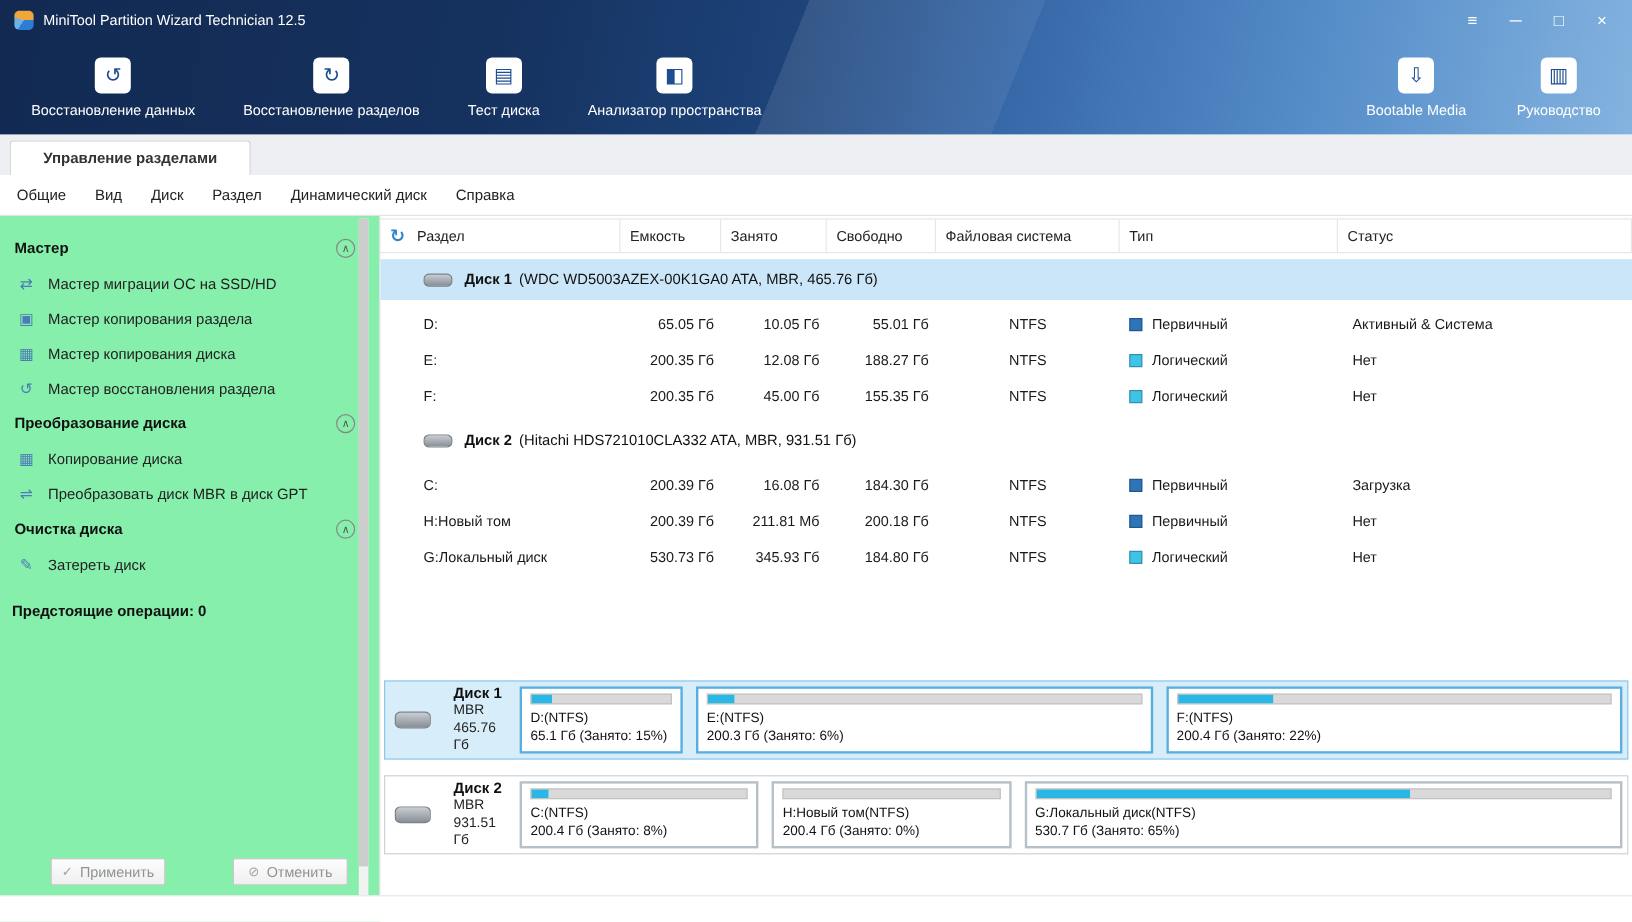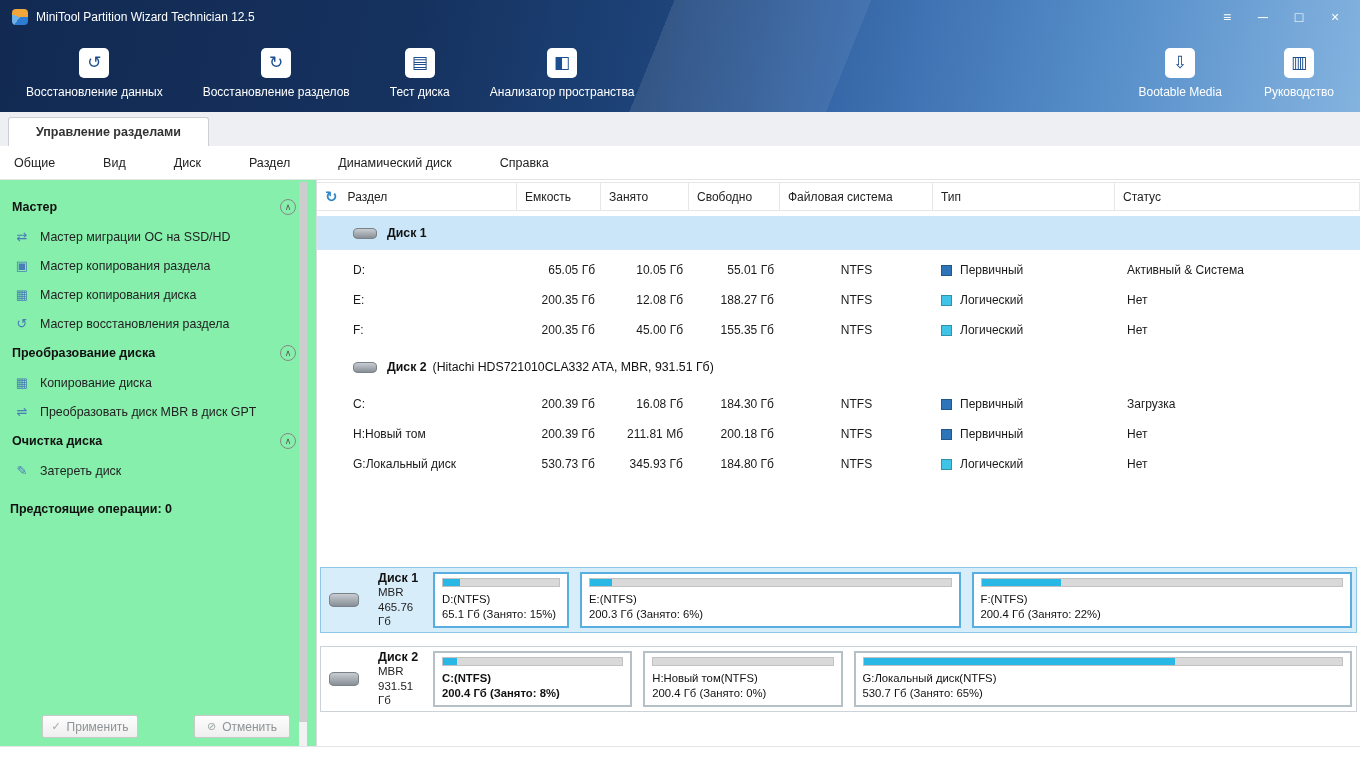--- a/index.html
+++ b/index.html
@@ -27,21 +27,21 @@
   .tool-label { color:#fff; font-size:12px; white-space:nowrap; }
 
   
   .tabstrip { height:34px; background:#edeff2; display:flex; align-items:flex-end; padding-left:8px; }
   .tab { height:29px; background:#fff; border:1px solid #cbced2; border-bottom:none;
     border-radius:3px 3px 0 0; padding:0 27px; display:flex; align-items:center;
     font-size:12.5px; font-weight:bold; color:#333; }
 
   
   .menubar { height:34px; background:#fff; display:flex; align-items:center; padding-left:2px;
-    border-bottom:1px solid #e3e4e6;gap:24px; }
+    border-bottom:1px solid #e3e4e6; }
   .menu-item { padding:0 12px; font-size:12.5px; color:#222; height:100%; display:flex; align-items:center; }
 
   
   .content { display:flex; height:588px; }
 
   
   .sidebar { flex:0 0 316px; position:relative; background:#86efac; padding-top:12px; }
   .side-scroll { position:relative; height:300px; overflow:hidden; }
   .side-sec { height:30px; display:flex; align-items:center; padding:0 20px 0 12px; }
   .side-sec-title { font-weight:bold; font-size:12.5px; color:#111; }
@@ -246,20 +246,21 @@
             <div class="th">
               <span>Тип</span>
             </div>
             <div class="th">
               <span>Статус</span>
             </div>
           </div>
           <div class="disk-row sel">
             <span class="hdd"></span>
             <span class="disk-name">Диск 1</span>
+            <span class="disk-details">(WDC WD5003AZEX-00K1GA0 ATA, MBR, 465.76 Гб)</span>
           </div>
           <div class="grid7 trow">
             <div class="td c0">D:</div>
             <div class="td num">65.05 Гб</div>
             <div class="td num">10.05 Гб</div>
             <div class="td num">55.01 Гб</div>
             <div class="td fs">NTFS</div>
             <div class="td type">
               <span class="type-sq" style="background: rgb(46, 116, 184);"></span>
               <span>Первичный</span>
@@ -369,21 +370,21 @@
           <div class="dm-row">
             <div class="dm-label">
               <span class="hdd big"></span>
               <div>
                 <div class="dm-name">Диск 2</div>
                 <div class="dm-sub">MBR</div>
                 <div class="dm-sub">931.51 Гб</div>
               </div>
             </div>
             <div class="dm-parts">
-              <div class="dm-part" style="flex: 21.5 1 0%; font-weight: bold;">
+              <div class="dm-part" style="flex: 21.5 1 0%;">
                 <div class="dm-bar">
                   <div class="dm-fill" style="width: 8%;"></div>
                 </div>
                 <div class="dm-line">C:(NTFS)</div>
                 <div class="dm-line">200.4 Гб (Занято: 8%)</div>
               </div>
               <div class="dm-part" style="flex: 21.5 1 0%;">
                 <div class="dm-bar">
                   <div class="dm-fill" style="width: 0%;"></div>
                 </div>

